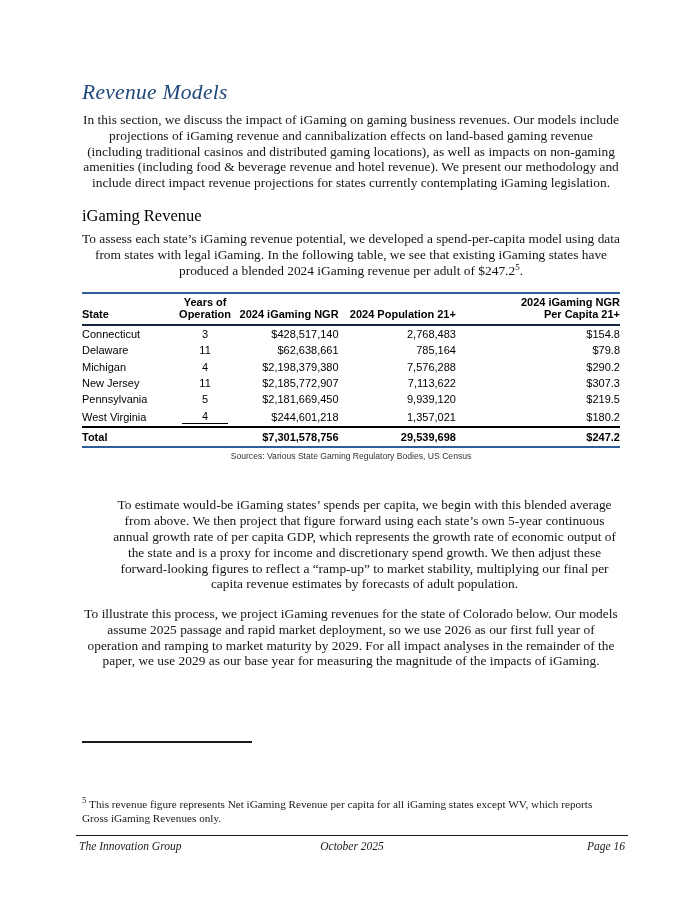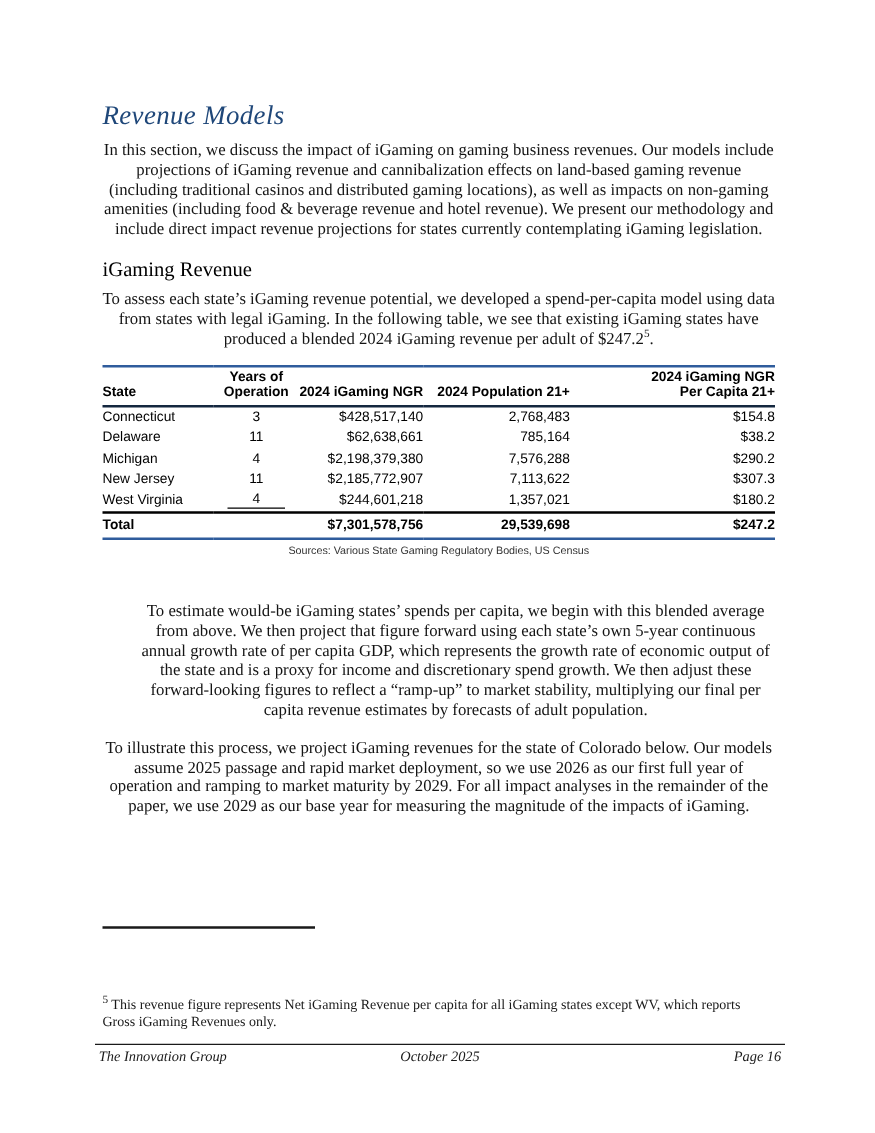--- a/index.html
+++ b/index.html
@@ -170,35 +170,42 @@
           <td class="ac">3</td>
           <td class="ar">$428,517,140</td>
           <td class="ar">2,768,483</td>
           <td class="ar">$154.8</td>
         </tr>
         <tr>
           <td class="al">Delaware</td>
           <td class="ac">11</td>
           <td class="ar">$62,638,661</td>
           <td class="ar">785,164</td>
-          <td class="ar">$38.2</td>
+          <td class="ar">$79.8</td>
         </tr>
         <tr>
           <td class="al">Michigan</td>
           <td class="ac">4</td>
           <td class="ar">$2,198,379,380</td>
           <td class="ar">7,576,288</td>
           <td class="ar">$290.2</td>
         </tr>
         <tr>
           <td class="al">New Jersey</td>
           <td class="ac">11</td>
           <td class="ar">$2,185,772,907</td>
           <td class="ar">7,113,622</td>
           <td class="ar">$307.3</td>
+        </tr>
+        <tr>
+          <td class="al">Pennsylvania</td>
+          <td class="ac">5</td>
+          <td class="ar">$2,181,669,450</td>
+          <td class="ar">9,939,120</td>
+          <td class="ar">$219.5</td>
         </tr>
         <tr>
           <td class="al">West Virginia</td>
           <td class="ac"><span class="yr-underline">4</span></td>
           <td class="ar">$244,601,218</td>
           <td class="ar">1,357,021</td>
           <td class="ar">$180.2</td>
         </tr>
         <tr class="total-row">
           <td class="al">Total</td>

